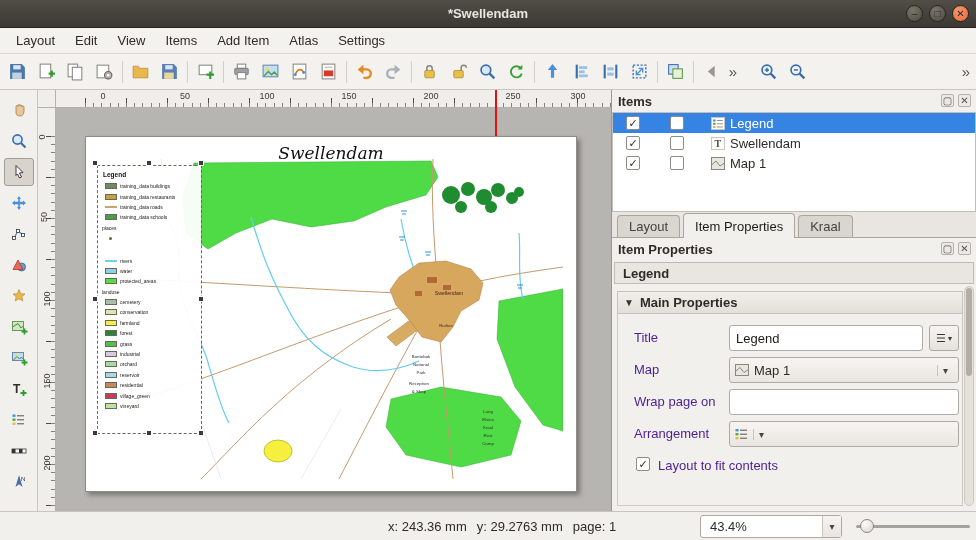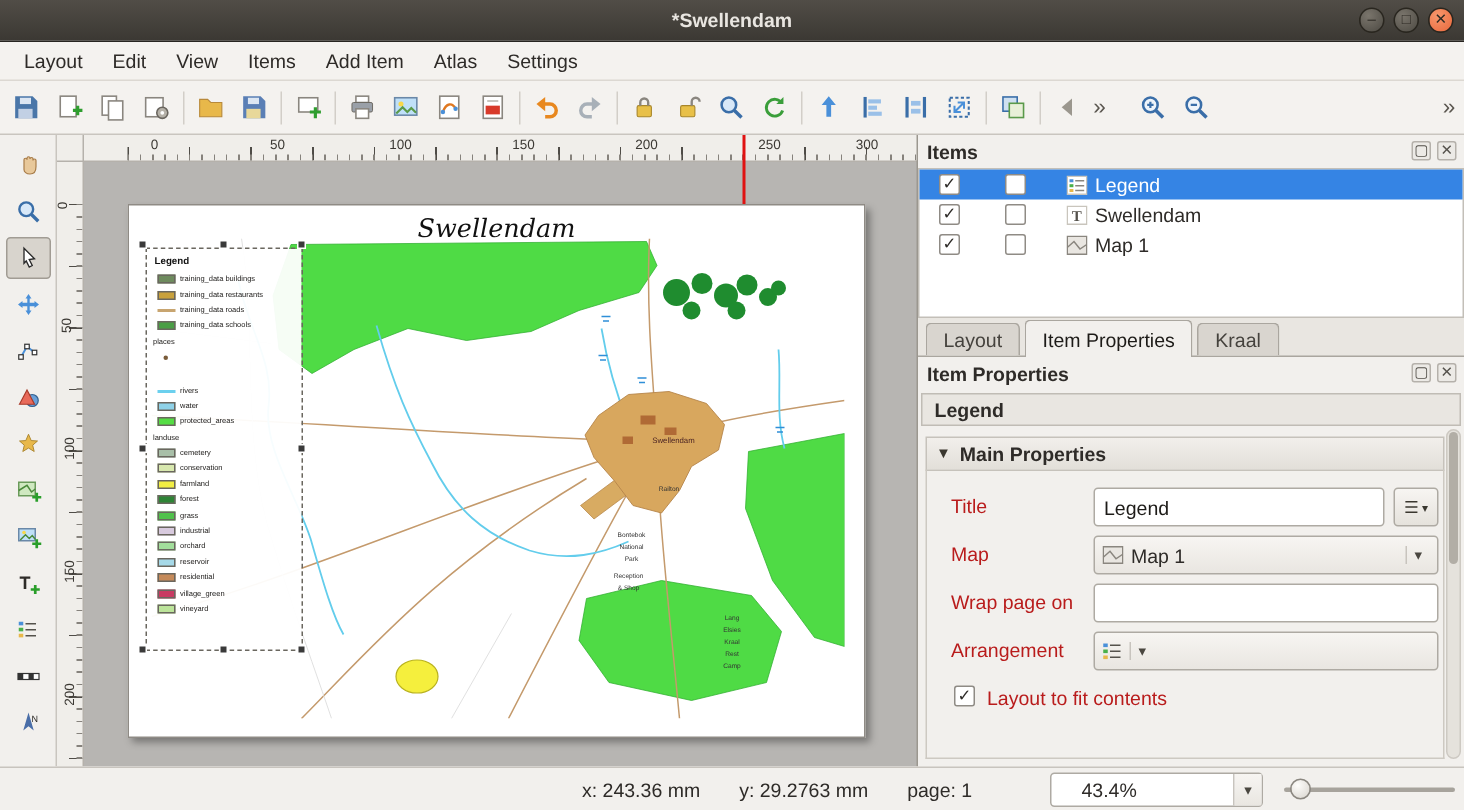--- a/index.html
+++ b/index.html
@@ -64,33 +64,33 @@
 .iticon{margin-left:10px;flex:none;display:flex}
 
 .tabsbar{position:absolute;left:612px;top:212px;width:364px;height:26px;background:#e9e6e1;border-bottom:1px solid #aaa69f;display:flex;align-items:flex-end;padding-left:5px;gap:3px}
 .tab{height:22px;padding:0 11px;background:#d9d5cf;border:1px solid #aaa69f;border-bottom:none;border-radius:4px 4px 0 0;font-size:13px;display:flex;align-items:center;color:#45423d}
 .tab.active{height:25px;background:#f2f0ed;margin-bottom:-1px;color:#1d1b18}
 
 .props{position:absolute;left:612px;top:238px;width:364px;height:273px;background:#f2f0ed}
 .legend-bar{position:absolute;left:2px;top:24px;width:360px;height:22px;background:#e9e6e1;border:1px solid #c0bcb5;display:flex;align-items:center;padding-left:8px;font-weight:bold}
 .groupbar{position:absolute;left:5px;top:53px;width:346px;height:23px;background:linear-gradient(#f2efeb,#e2dfd9);border:1px solid #c6c2bb;display:flex;align-items:center;padding-left:6px;font-weight:bold;gap:6px}
 .gframe{position:absolute;left:5px;top:75px;width:346px;height:193px;border:1px solid #cdc9c2;border-top:none}
-.flabel{position:absolute;font-size:13px;color:#b91c1c}
+.flabel{position:absolute;font-size:13px;color:#4c1d95}
 .inp{position:absolute;height:26px;background:#fff;border:1px solid #aeaaa3;border-radius:3px;padding:0 6px;font-size:13px;font-family:"Liberation Sans",sans-serif;color:#1d1b18}
 .combo{position:absolute;height:26px;background:linear-gradient(#f7f5f2,#e9e6e1);border:1px solid #aeaaa3;border-radius:3px;display:flex;align-items:center;padding:0 5px;gap:5px}
 .combo .ctext{flex:1;white-space:nowrap;overflow:hidden}
 .combo .carr{width:16px;text-align:center;color:#4a4740;border-left:1px solid #c8c4be;font-size:10px}
 .ddbtn{position:absolute;width:30px;height:26px;background:linear-gradient(#f7f5f2,#e5e2dc);border:1px solid #aeaaa3;border-radius:3px;display:flex;align-items:center;justify-content:center;gap:2px;font-size:11px;color:#3a372f}
 .scroll{position:absolute;left:352px;top:48px;width:10px;height:220px;background:#e5e2dc;border:1px solid #cdc9c2;border-radius:5px}
 .thumb{position:absolute;left:1px;top:1px;width:6px;height:88px;background:#b2aea6;border-radius:4px}
 
 .statusbar{position:absolute;left:0;top:511px;width:976px;height:29px;background:#f2f0ed;border-top:1px solid #c8c4be;display:flex;align-items:center}
-.coords{position:absolute;left:388px;display:flex;gap:26px}
+.coords{position:absolute;left:388px;display:flex;gap:10px}
 .zoom-combo{position:absolute;left:700px;top:3px;width:142px;height:23px;background:#fff;border:1px solid #aeaaa3;border-radius:3px;display:flex;align-items:center}
-.zoom-combo .ztext{flex:1;padding-left:20px}
+.zoom-combo .ztext{flex:1;padding-left:9px}
 .zoom-combo .zarr{width:19px;text-align:center;border-left:1px solid #c8c4be;color:#4a4740;font-size:10px;align-self:stretch;display:flex;align-items:center;justify-content:center;background:linear-gradient(#f7f5f2,#e9e6e1)}
 .slider{position:absolute;left:856px;top:0;width:114px;height:29px}
 .strack{position:absolute;left:0;top:13px;width:114px;height:3px;background:#a7a39c;border-radius:2px}
 .sthumb{position:absolute;left:4px;top:7px;width:14px;height:14px;border-radius:50%;background:radial-gradient(circle at 35% 30%,#fdfcfa,#d8d4cd);border:1px solid #8b8780}
 svg{display:block}
 </style>
 </head>
 <body>
 
 <div class="titlebar">

